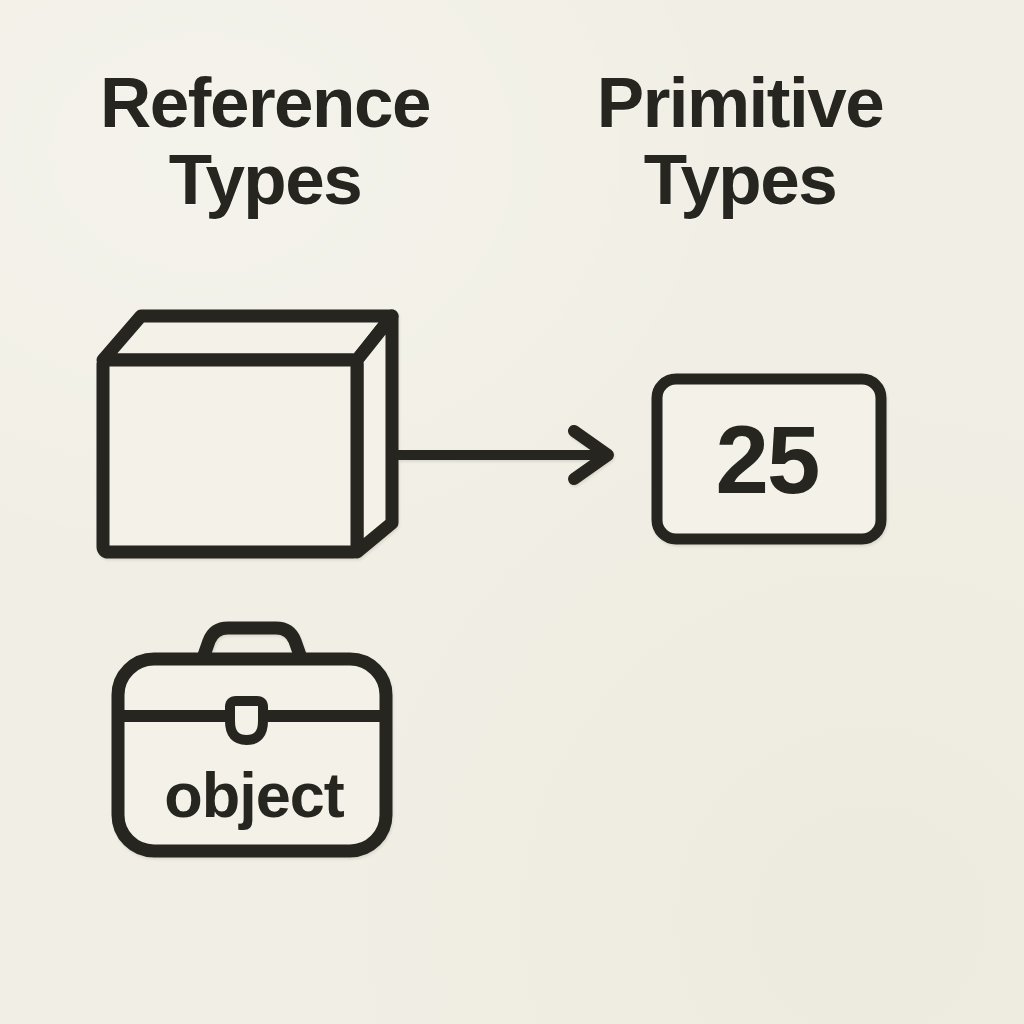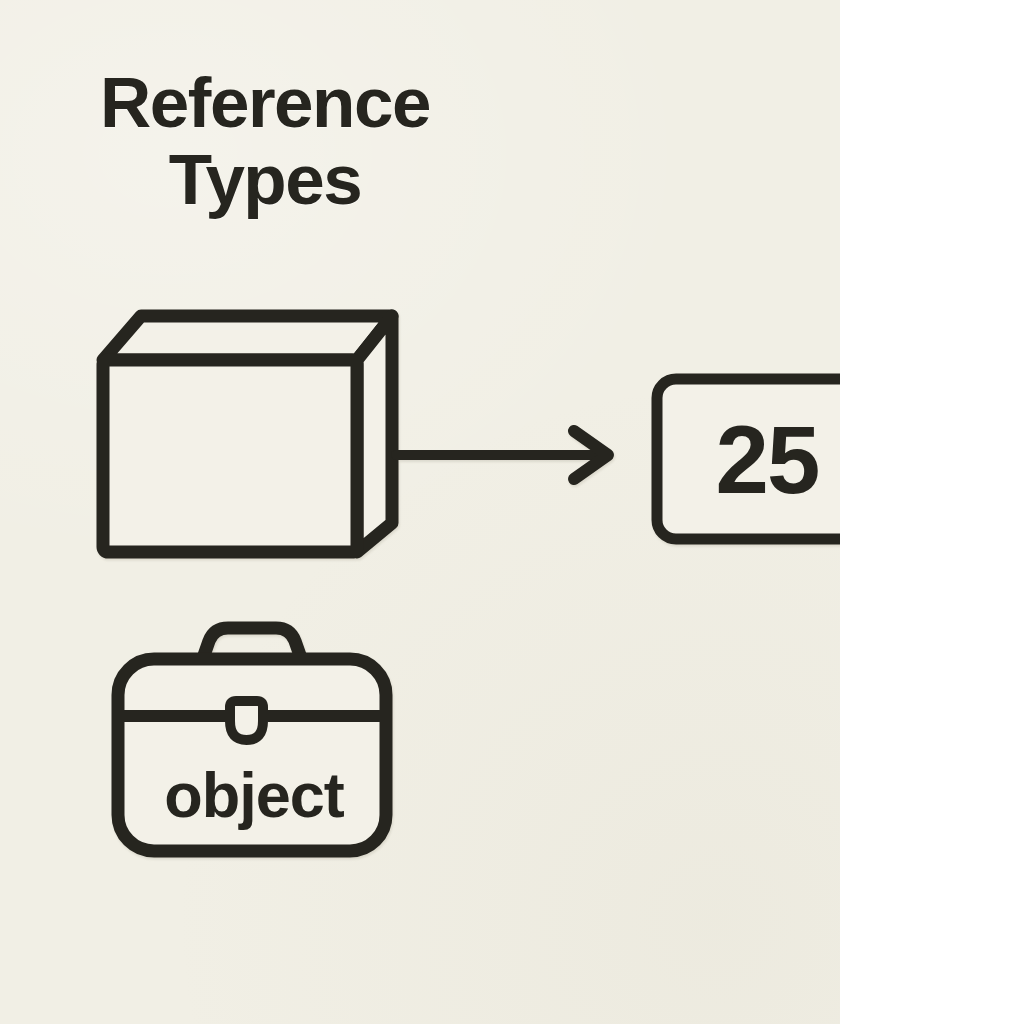--- a/index.html
+++ b/index.html
@@ -1,18 +1,18 @@
 <!DOCTYPE html>
 <html><head>
 <meta charset="utf-8">
 <style>
   html,body{margin:0;padding:0;}
   .canvas{
     position:relative;
-    width:840px;height:1024px;
+    width:1024px;height:1024px;
     overflow:hidden;
     font-family:"Liberation Sans", sans-serif;
     background:
       radial-gradient(ellipse 900px 700px at 20% 15%, rgba(255,255,255,0.25), rgba(255,255,255,0) 60%),
       radial-gradient(ellipse 900px 900px at 85% 90%, rgba(205,200,180,0.12), rgba(205,200,180,0) 60%),
       #f1efe5;
   }
   .title{
     position:absolute;
     top:64px;
@@ -38,20 +38,21 @@
     fill:#26251f;
   }
 </style>
 </head>
 <body>
 
 <div class="canvas">
 
   <div class="title title-left">Reference Types</div>
 
+  <div class="title title-right">Primitive Types</div>
 
   <svg class="art" width="1024" height="1024" viewBox="0 0 1024 1024">
 
     <g stroke="#26251f" stroke-width="13" stroke-linejoin="round" fill="#f3f1e8">
       <path d="M 103,360 L 141,316 L 392,316 L 357,360 Z"></path>
       <path d="M 357,360 L 392,316 L 392,523 L 357,552 Z"></path>
       <rect x="103" y="360" width="254" height="192" rx="5"></rect>
     </g>
 
     <g stroke="#26251f" fill="none" stroke-linecap="round" stroke-linejoin="round">

